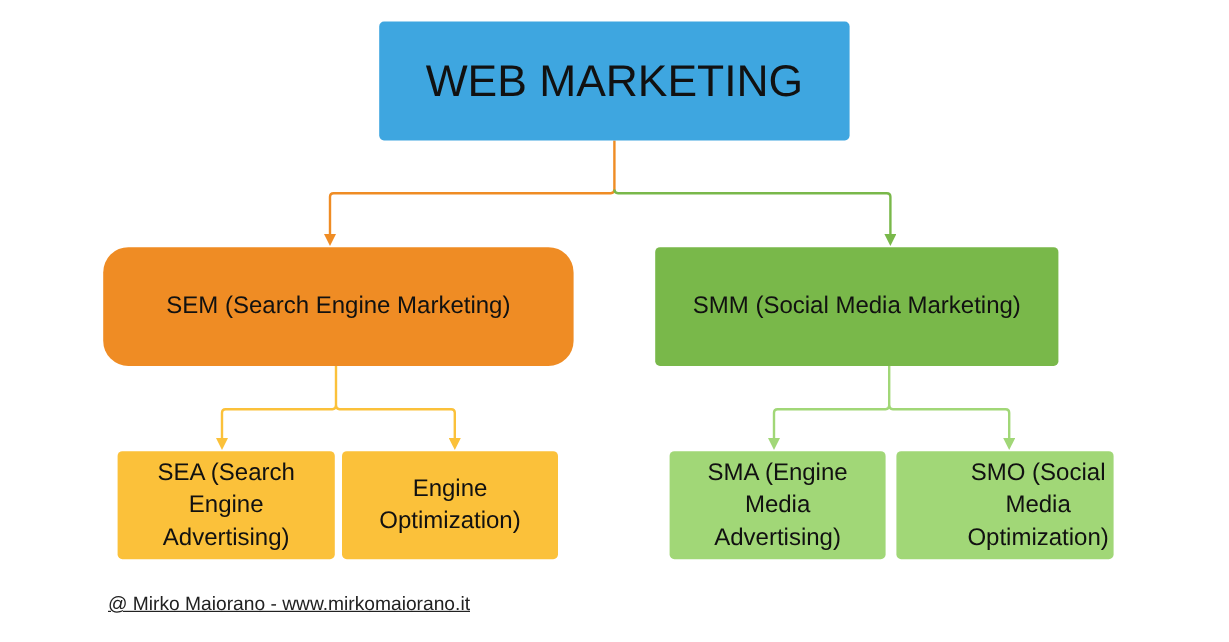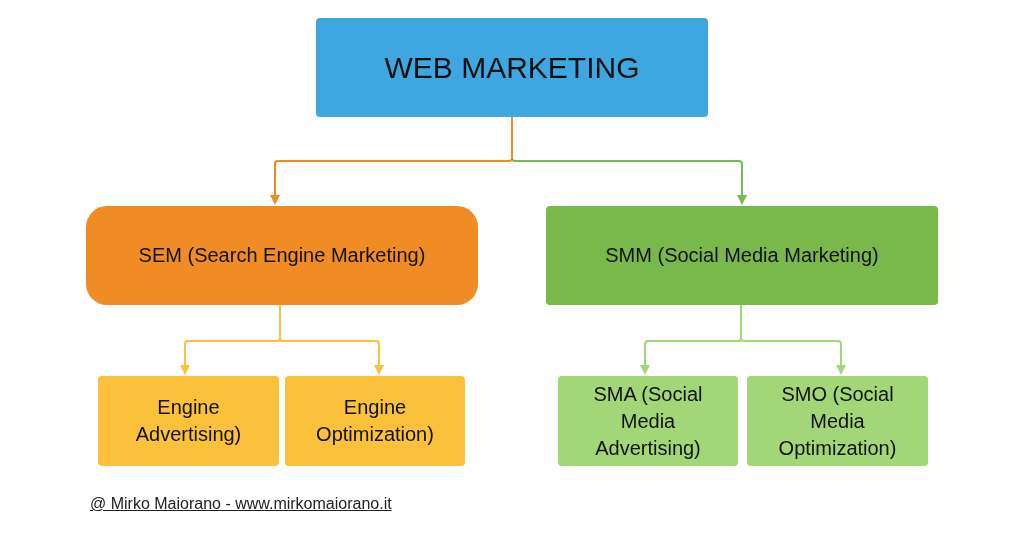--- a/index.html
+++ b/index.html
@@ -1,25 +1,25 @@
 <!DOCTYPE html>
 <html><head>
   <meta charset="utf-8">
   <style>
     html, body { margin:0; padding:0; }
     body { width:1024px; height:535px; background:#ffffff; position:relative; overflow:hidden; font-family:"Liberation Sans", sans-serif; }
     .node { position:absolute; border-radius:4px; display:flex; align-items:center; justify-content:center; text-align:center; color:#111; box-sizing:border-box; }
-    #n-root { left:316px; top:18px; width:392px; height:99px; font-size:30px;align-items:center; }
+    #n-root { left:316px; top:18px; width:392px; height:99px; font-size:37px;align-items:center; }
     #n-sem { left:86px; top:206px; width:392px; height:99px; font-size:20px;border-radius:21px; }
-    #n-smm { left:546px; top:206px; width:392px; height:99px; font-size:20px; }
+    #n-smm { left:546px; top:206px; width:336px; height:99px; font-size:20px; }
     .leaf { font-size:20px; line-height:27px; padding:0 4px; }
     #n-sea { left:98px; top:376px; width:181px; height:90px; }
     #n-seo { left:285px; top:376px; width:180px; height:90px; }
     #n-sma { left:558px; top:376px; width:180px; height:90px; }
-    #n-smo { left:747px; top:376px; width:181px; height:90px; }
+    #n-smo { left:747px; top:376px; width:181px; height:90px;justify-content:flex-end; }
     svg#edges { position:absolute; left:0; top:0; }
     .credit { position:absolute; left:90px; top:495px; font-size:16px; color:#222;text-decoration:underline; }
   </style>
 </head>
 <body>
 
 <svg id="edges" width="1024" height="535">
   <defs>
     <marker id="arrow-o" markerWidth="10" markerHeight="10" refX="5" refY="5" orient="auto" markerUnits="userSpaceOnUse">
         <path d="M0,0 L10,5 L0,10 z" fill="#ef8c24"></path>
@@ -53,35 +53,36 @@
 <div id="n-sem" class="node" style="background:#ef8c24;">
   <span>SEM (Search Engine Marketing)</span>
 </div>
 
 <div id="n-smm" class="node" style="background:#79b84a;">
   <span>SMM (Social Media Marketing)</span>
 </div>
 
 <div id="n-sea" class="node leaf" style="background:#fbc13a;">
   <div>
+    <div>SEA (Search</div>
     <div>Engine</div>
     <div>Advertising)</div>
   </div>
 </div>
 
 <div id="n-seo" class="node leaf" style="background:#fbc13a;">
   <div>
     <div>Engine</div>
     <div>Optimization)</div>
   </div>
 </div>
 
 <div id="n-sma" class="node leaf" style="background:#a1d777;">
   <div>
-    <div>SMA (Social</div>
+    <div>SMA (Engine</div>
     <div>Media</div>
     <div>Advertising)</div>
   </div>
 </div>
 
 <div id="n-smo" class="node leaf" style="background:#a1d777;">
   <div>
     <div>SMO (Social</div>
     <div>Media</div>
     <div>Optimization)</div>

